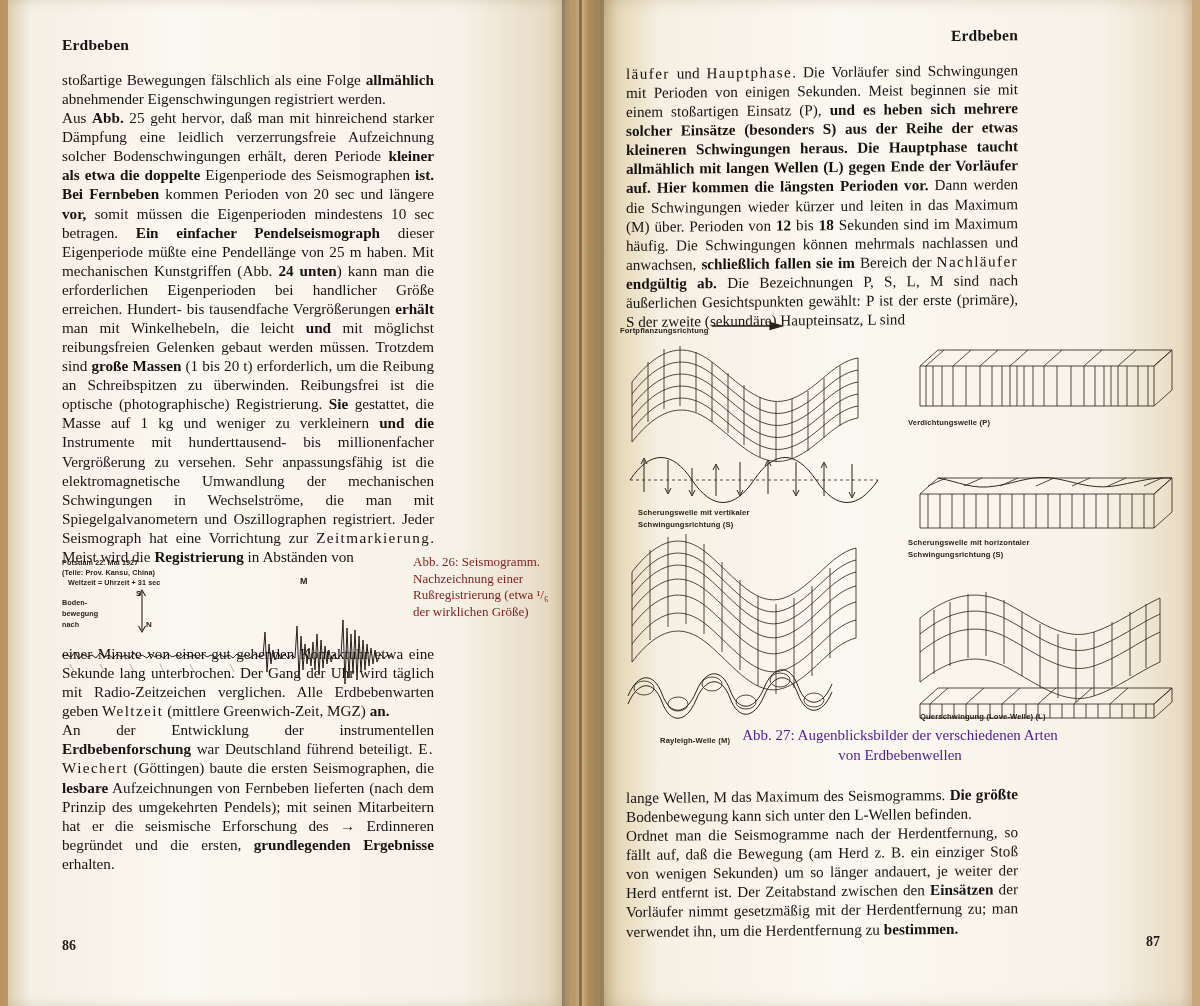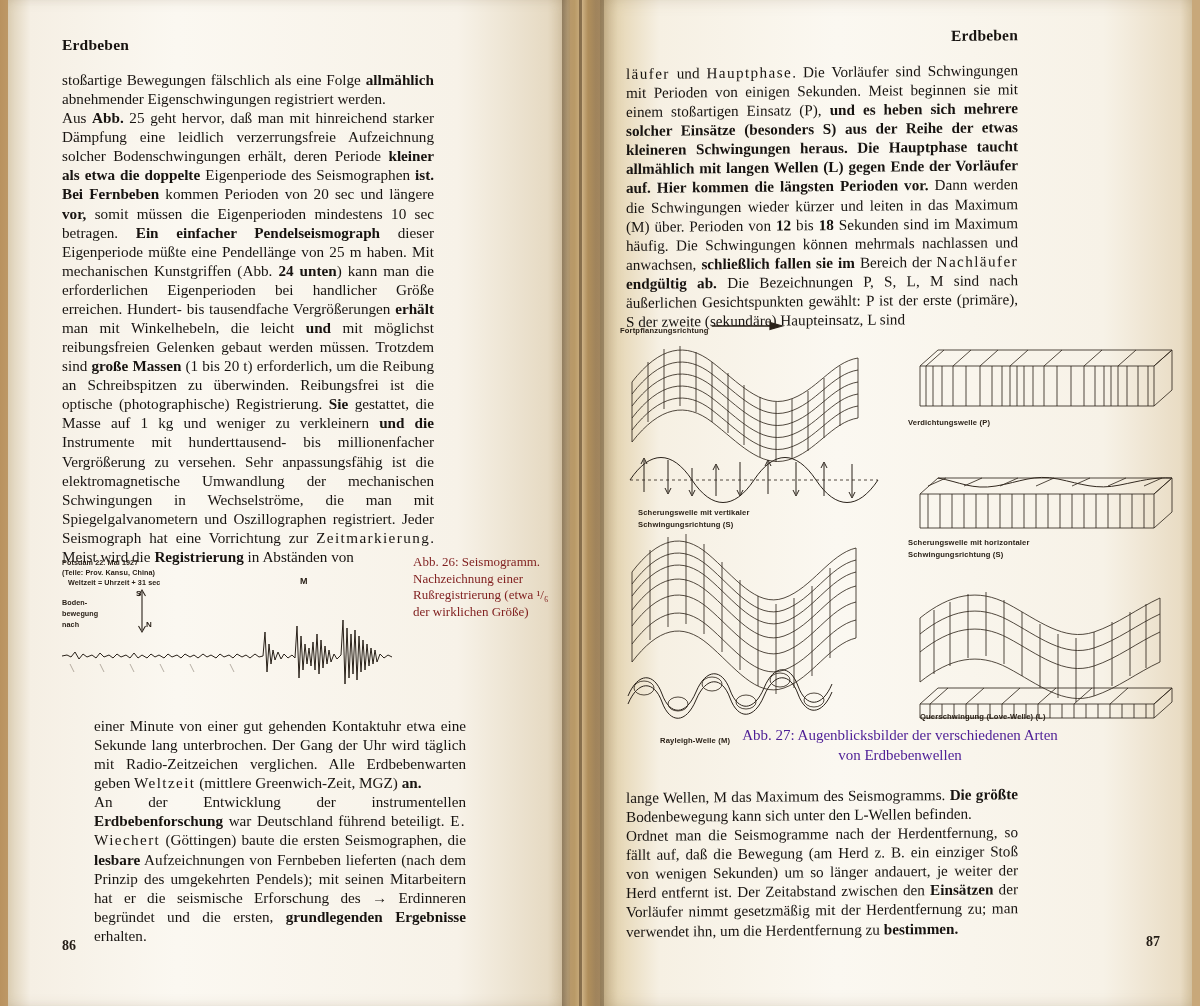--- a/index.html
+++ b/index.html
@@ -200,21 +200,21 @@
           <path d="M68 78 L72 86"></path>
         <path d="M98 78 L102 86"></path>
           <path d="M128 78 L132 86"></path>
           <path d="M168 78 L172 86"></path>
       </g>
     </svg>
   </div>
 
   <div class="cap26">Abb. 26: Seismogramm. Nachzeichnung einer Rußregistrierung (etwa ¹/₆ der wirklichen Größe)</div>
 
-  <div class="col left" style="top:716px;margin-left:32px;">
+  <div class="col left" style="top:644px;">
     <p class="body">
       einer Minute von einer gut gehenden Kontaktuhr etwa eine Sekunde lang unterbrochen. Der Gang der Uhr wird täglich mit Radio-Zeitzeichen verglichen. Alle Erdbebenwarten geben <span class="sp">Weltzeit</span> (mittlere Greenwich-Zeit, MGZ) <span class="b">an.</span>
     </p>
     <p class="body">
       An der Entwicklung der instrumentellen <span class="b">Erdbebenforschung</span> war Deutschland führend beteiligt. <span class="sp">E. Wiechert</span> (Göttingen) baute die ersten Seismographen, die <span class="b">lesbare</span> Aufzeichnungen von Fernbeben lieferten (nach dem Prinzip des umgekehrten Pendels); mit seinen Mitarbeitern hat er die seismische Erforschung des → Erdinneren begründet und die ersten, <span class="b">grundlegenden Ergebnisse</span> erhalten.
     </p>
   </div>
 
   <div class="pagenum l">86</div>
 

